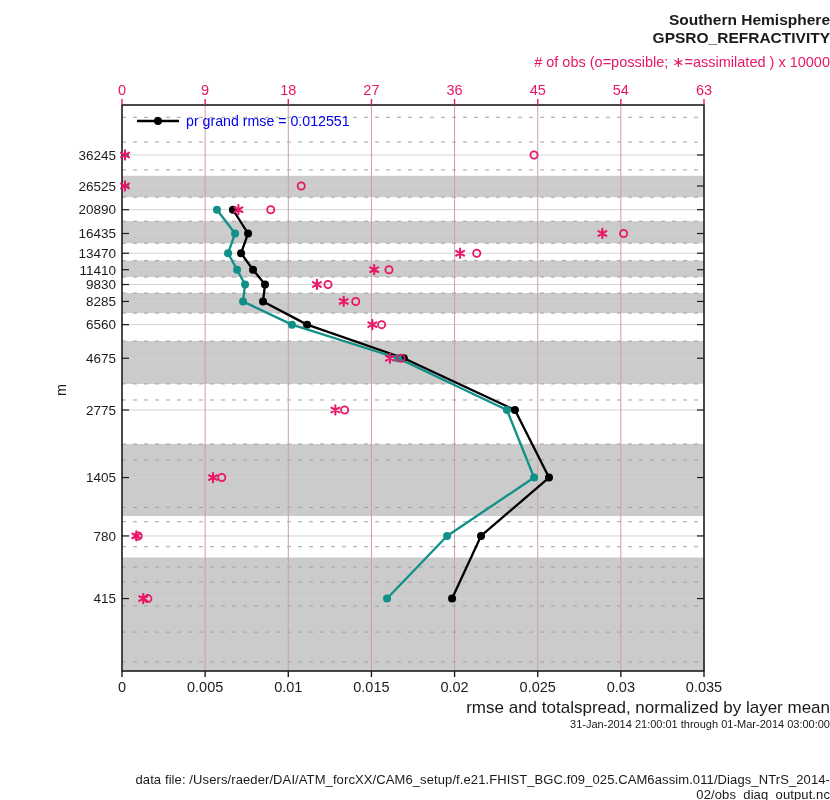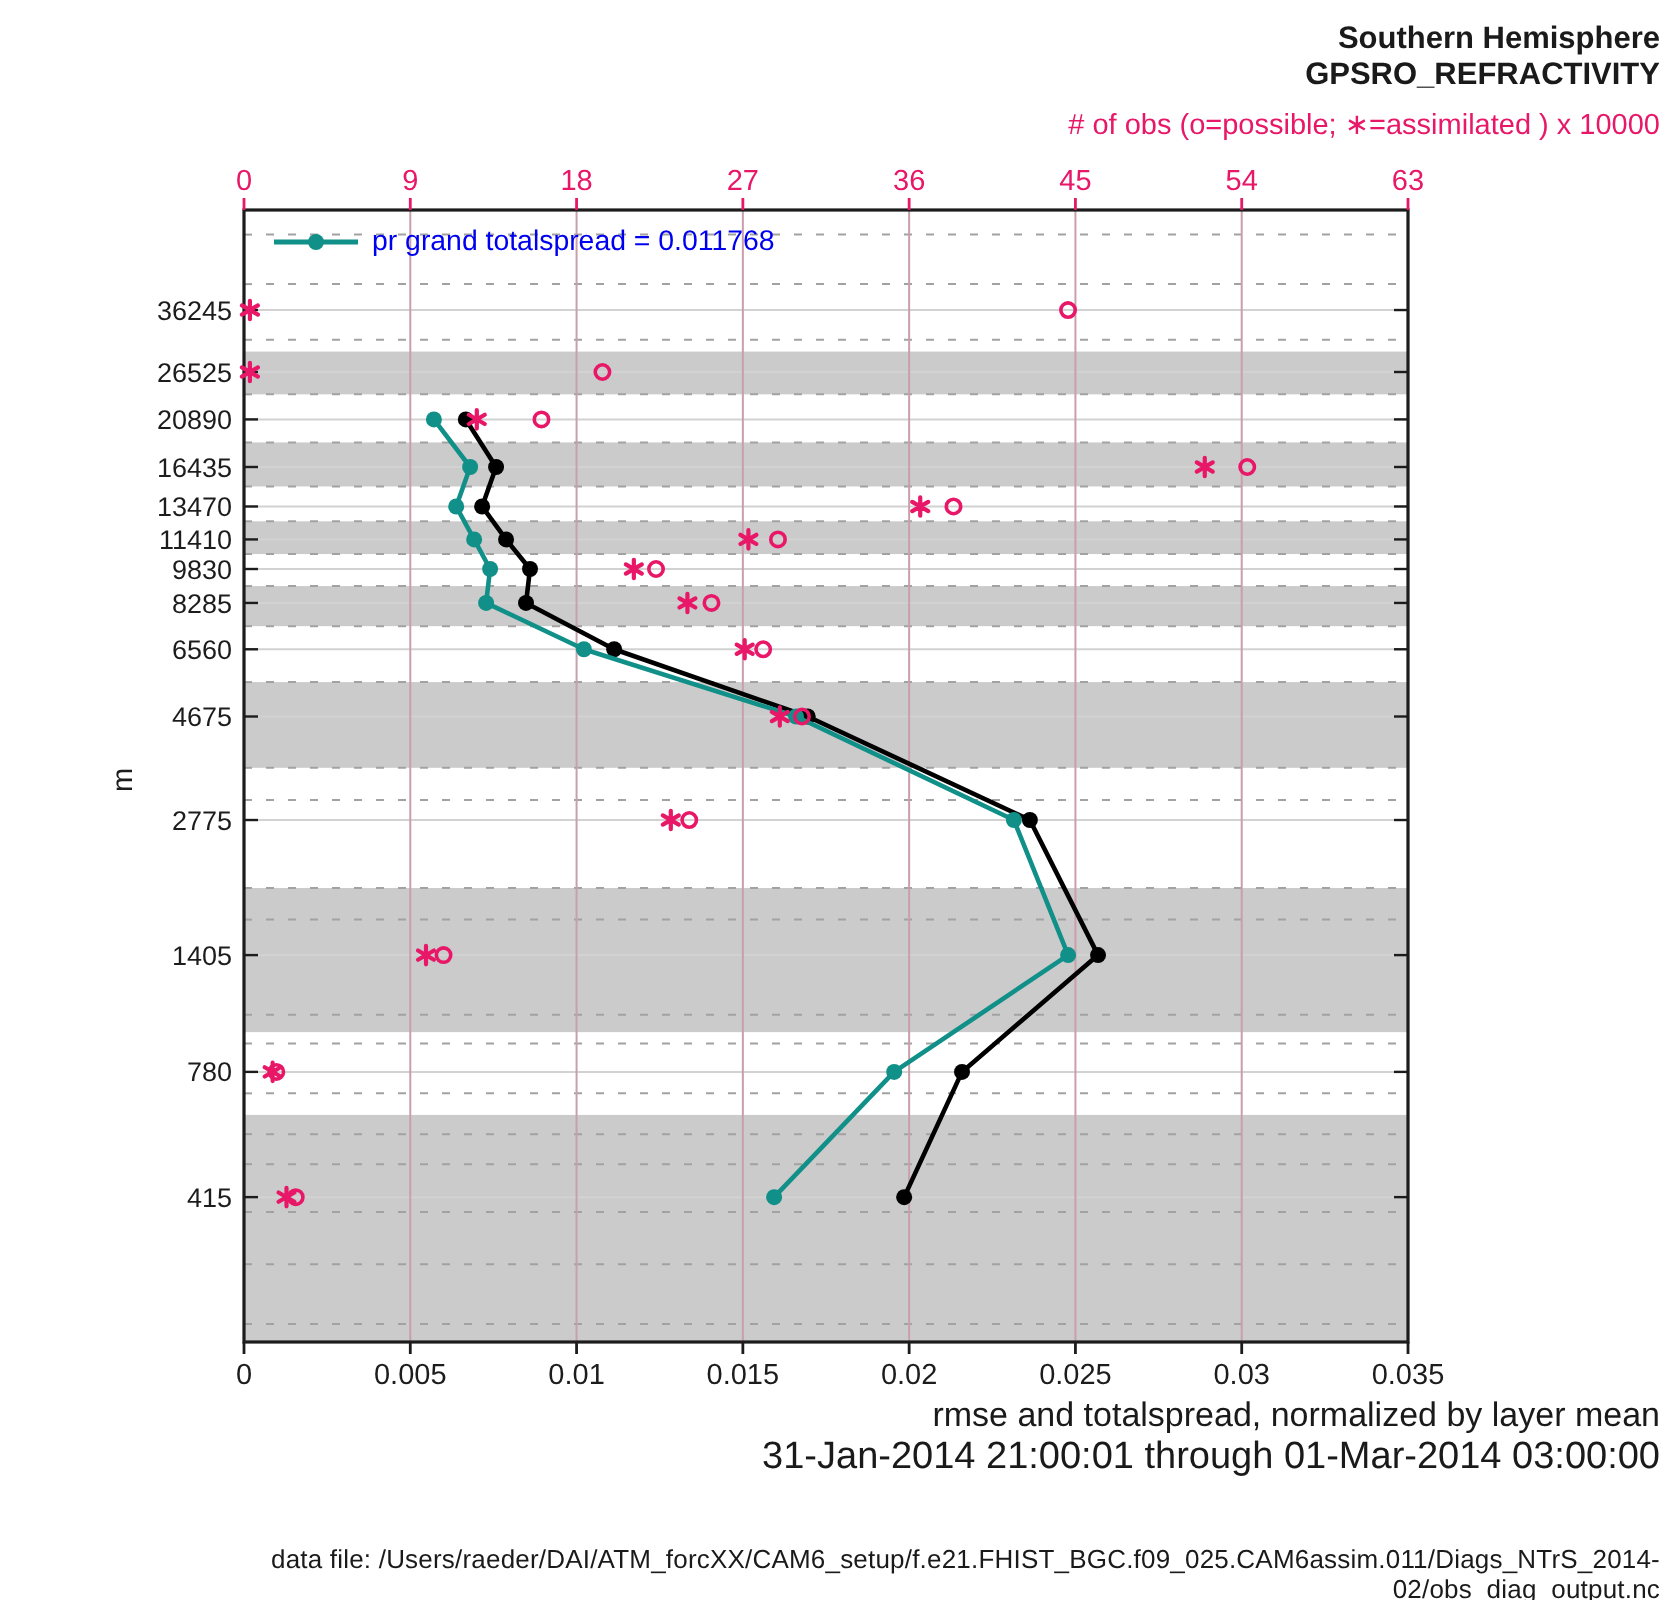--- a/index.html
+++ b/index.html
@@ -5,21 +5,21 @@
   html,body{margin:0;padding:0;}
   body{
     width:830px;height:800px;background:#ffffff;position:relative;overflow:hidden;
     font-family:"Liberation Sans",sans-serif;color:#1a1a1a;
   }
   .abs{position:absolute;}
   .ctr{left:0;right:0;text-align:right;}
   .title-line{font-weight:bold;font-size:15.5px;line-height:18px;}
   .top-axis-label{font-size:14.5px;padding-left:16px;}
   .x-axis-label{font-size:17px;}
-  .date-label{font-size:19px;}
+  .date-label{font-size:11px;}
   .footer-note{font-size:13px;letter-spacing:0.1px;padding-left:12px;}
   .legend{left:136px;top:112px;}
   .legend-item{display:flex;align-items:center;height:18px;}
   .legend-item svg{display:block;}
   .legend-label{font-size:14.2px;margin-left:6px;white-space:nowrap;}
   #plot-wrap{left:0;top:0;width:830px;height:760px;}
 </style>
 </head>
 <body>
 
@@ -208,22 +208,22 @@
       <path d="M335.4 405.4100011761542L335.4 414.61000117615424M331.41639999999995 407.7100011761542L339.3836 412.31000117615423M331.41639999999995 412.31000117615423L339.3836 407.7100011761542" stroke="#e81767" stroke-width="2.1" stroke-linecap="round" fill="none"></path>
       <path d="M212.9952380952381 472.9489038691083L212.9952380952381 482.1489038691083M209.0116380952381 475.2489038691083L216.9788380952381 479.8489038691083M209.0116380952381 479.8489038691083L216.9788380952381 475.2489038691083" stroke="#e81767" stroke-width="2.1" stroke-linecap="round" fill="none"></path>
       <path d="M136.3190476190476 531.347036024339L136.3190476190476 540.547036024339M132.3354476190476 533.6470360243391L140.3026476190476 538.247036024339M132.3354476190476 538.247036024339L140.3026476190476 533.6470360243391" stroke="#e81767" stroke-width="2.1" stroke-linecap="round" fill="none"></path>
       <path d="M143.24761904761905 593.9642058896558L143.24761904761905 603.1642058896558M139.26401904761906 596.2642058896558L147.23121904761905 600.8642058896558M139.26401904761906 600.8642058896558L147.23121904761905 596.2642058896558" stroke="#e81767" stroke-width="2.1" stroke-linecap="round" fill="none"></path>
     </svg>
 </div>
 
 <div class="abs legend">
   <div class="legend-item">
     <svg width="44" height="12">
-      <line class="sw-line" x1="1" y1="6" x2="43" y2="6" stroke-width="2.4" stroke="#109088"></line>
-      <circle class="sw-dot" cx="22" cy="6" r="4" fill="#109088"></circle>
+      <line class="sw-line" x1="1" y1="6" x2="43" y2="6" stroke-width="2.4" stroke="#000000"></line>
+      <circle class="sw-dot" cx="22" cy="6" r="4" fill="#000000"></circle>
     </svg>
-    <span class="legend-label" style="color: rgb(0, 0, 240);">pr grand totalspread = 0.011768</span>
+    <span class="legend-label" style="color: rgb(0, 0, 240);">pr grand rmse = 0.012551</span>
   </div>
 </div>
 
 <div class="abs ctr x-axis-label" style="top:698px">rmse and totalspread, normalized by layer mean</div>
 <div class="abs ctr date-label" style="top:718px">31-Jan-2014 21:00:01 through 01-Mar-2014 03:00:00</div>
 <div class="abs ctr footer-note" style="top:772px">data file: /Users/raeder/DAI/ATM_forcXX/CAM6_setup/f.e21.FHIST_BGC.f09_025.CAM6assim.011/Diags_NTrS_2014-02/obs_diag_output.nc</div>
 
 </body></html>

